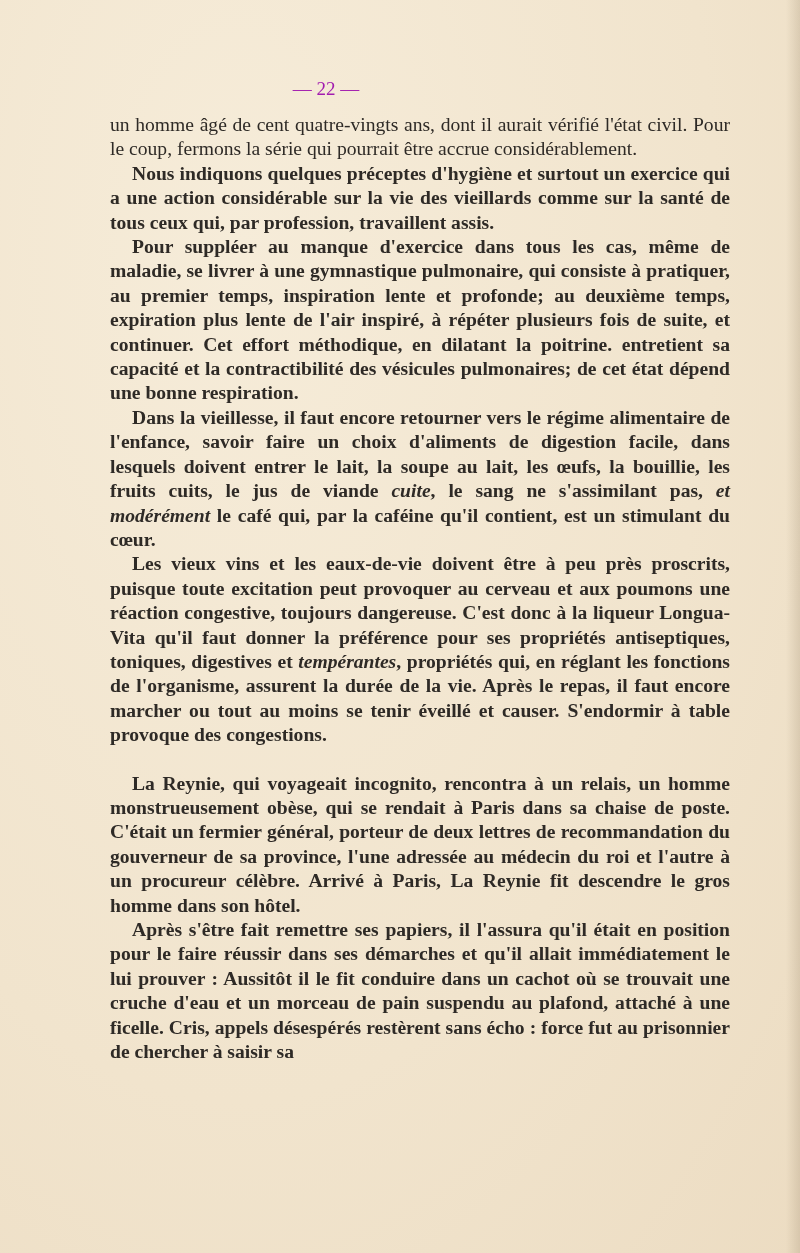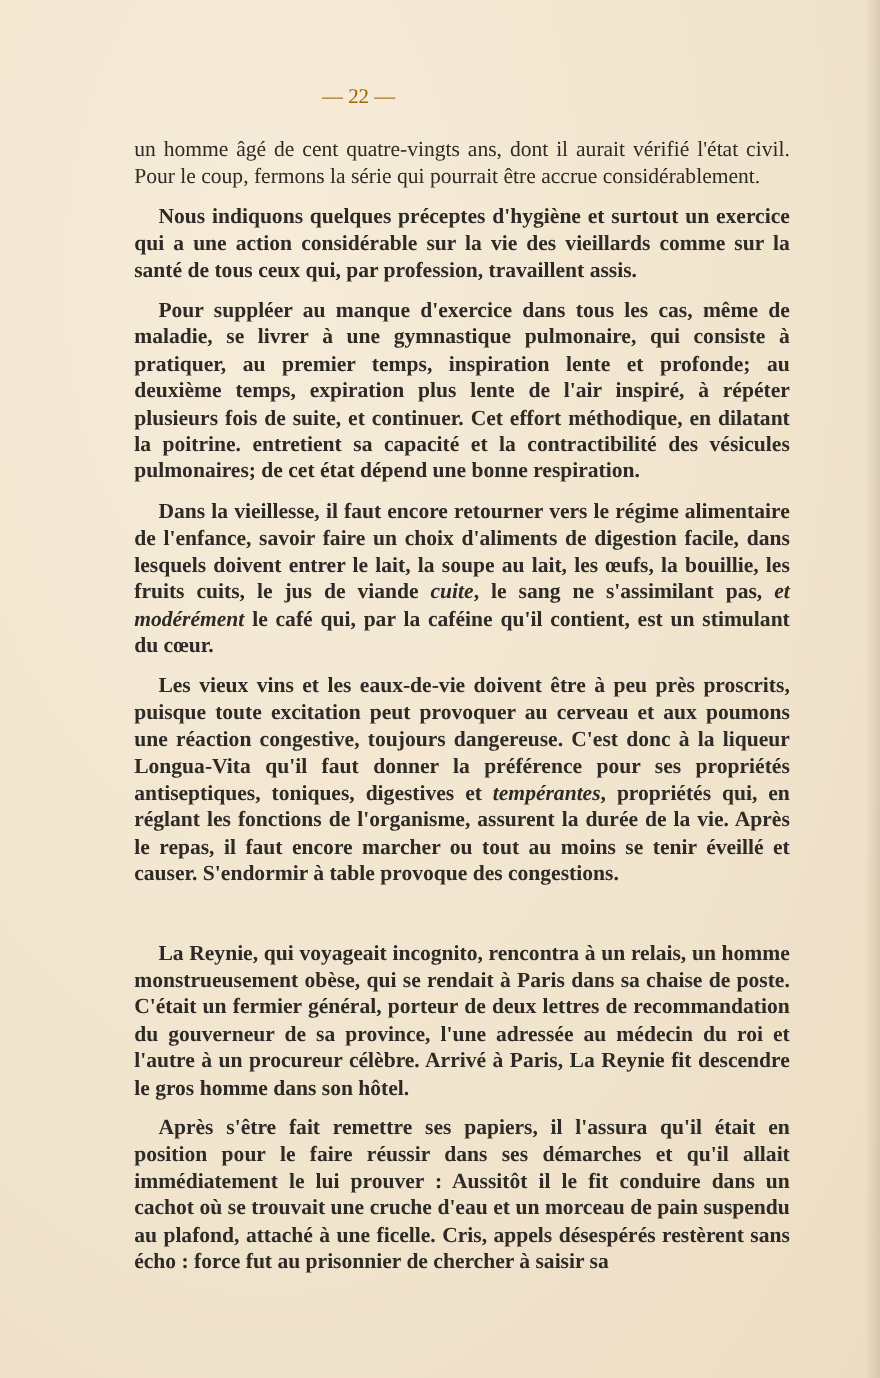--- a/index.html
+++ b/index.html
@@ -7,28 +7,28 @@
     width: 800px; height: 1253px;
     background: #f3e7d2;
     background-image: radial-gradient(ellipse at 30% 20%, #f6ecd9 0%, #f1e4cd 60%, #ecdcc2 100%);
     font-family: "Liberation Serif", "DejaVu Serif", serif;
     color: #2e2a26;
     position: relative;
     overflow: hidden;
   }
   .page-number {
     position: absolute; top: 78px; left: 0; width: 652px;
-    text-align: center; font-size: 19px; color: #a16207;
+    text-align: center; font-size: 19px; color: #a21caf;
   }
   .text-block {
     position: absolute; top: 113px; left: 110px; width: 620px;
     font-size: 19.6px; line-height: 24.4px;
     text-align: justify;
   }
-  .para { margin: 12px; text-indent: 0; }
+  .para { margin: 0; text-indent: 0; }
   .para.indent { text-indent: 22px; font-weight: bold; }
   .gap { height: 24px; }
   em { font-style: italic; }
   .right-edge {
     position: absolute; top: 0; right: 0; width: 14px; height: 1253px;
     background: linear-gradient(to right, rgba(0,0,0,0), rgba(120,100,70,0.18));
   }
 </style>
 </head>
 <body>

